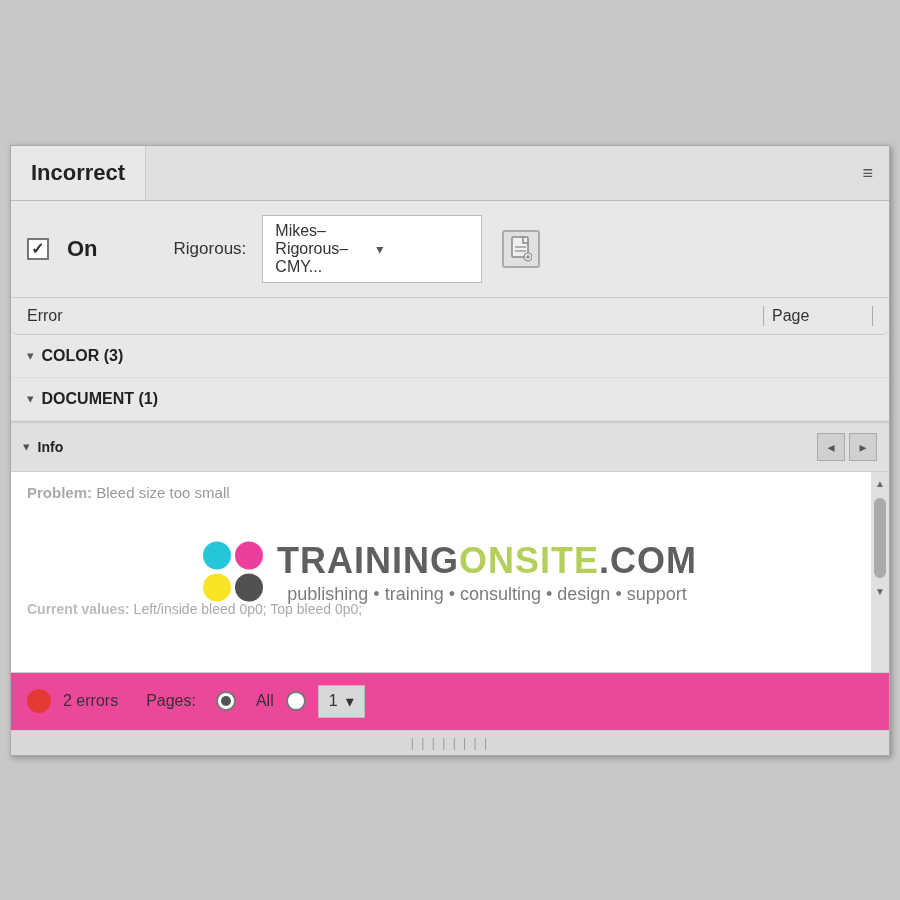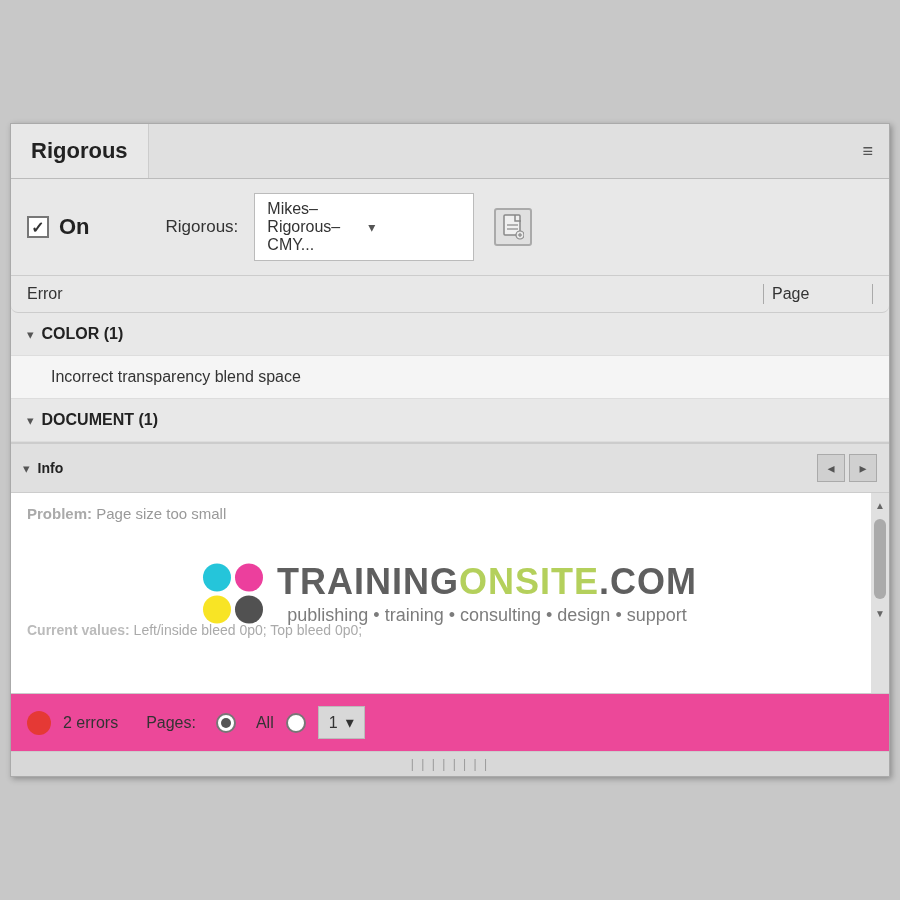--- a/index.html
+++ b/index.html
@@ -57,21 +57,21 @@
       align-items: center;
       padding: 14px 16px;
       background: #e8e8e8;
       border-bottom: 1px solid #ccc;
       gap: 16px;
     }
 
     .checkbox-wrapper {
       display: flex;
       align-items: center;
-      gap: 10px;
+      gap: 18px;
     }
 
     .checkbox {
       width: 22px;
       height: 22px;
       border: 2px solid #777;
       background: #fff;
       display: flex;
       align-items: center;
       justify-content: center;
@@ -487,21 +487,21 @@
     .info-text-area {
       padding: 12px 30px 12px 16px;
     }
   </style>
 </head>
 <body>
 
 <div class="panel">
 
   <div class="panel-header">
-    <div class="panel-title-tab">Rigorous</div>
+    <div class="panel-title-tab">Incorrect</div>
     <div class="panel-header-space"></div>
     <div class="menu-icon">≡</div>
   </div>
 
   <div class="toolbar-row">
     <div class="checkbox-wrapper">
       <div class="checkbox checked"></div>
       <span class="on-label">On</span>
     </div>
     <span class="profile-label">Rigorous:</span>
@@ -526,24 +526,21 @@
     <div class="col-error">Error</div>
     <div class="col-divider"></div>
     <div class="col-page">Page</div>
     <div class="col-divider2"></div>
   </div>
 
   <div class="error-list">
 
     <div class="category-row">
       <span class="chevron-down">▾</span>
-      <span class="category-label">COLOR (1)</span>
-    </div>
-    <div class="error-item">
-      <span>Incorrect transparency blend space</span>
+      <span class="category-label">COLOR (3)</span>
     </div>
 
     <div class="category-row">
       <span class="chevron-down">▾</span>
       <span class="category-label">DOCUMENT (1)</span>
     </div>
   </div>
 
   <div class="info-section">
     <div class="info-header">
@@ -552,21 +549,21 @@
       <div class="info-nav">
         <div class="info-nav-btn">◂</div>
         <div class="info-nav-btn">▸</div>
       </div>
     </div>
 
     <div class="info-content-wrapper">
       <div class="info-text-area">
         <div class="info-problem">
           <strong>Problem:</strong>
-          <span>Page size too small</span>
+          <span>Bleed size too small</span>
         </div>
 
         <div style="height: 90px;"></div>
 
         <div class="info-current">
           <strong>Current values:</strong>
           <span>Left/inside bleed 0p0; Top bleed 0p0;</span>
         </div>
       </div>
 

